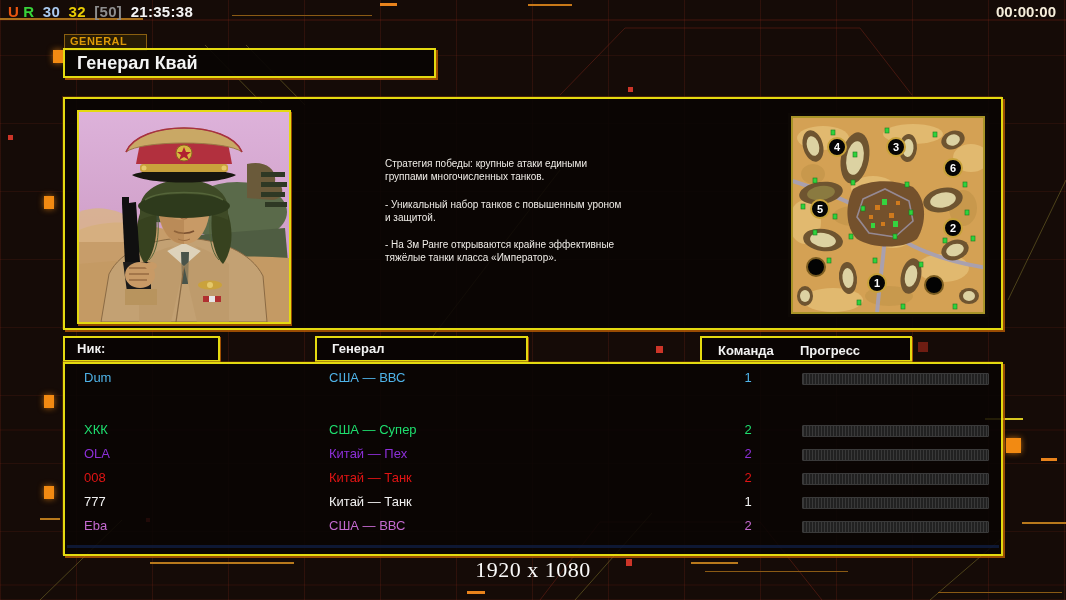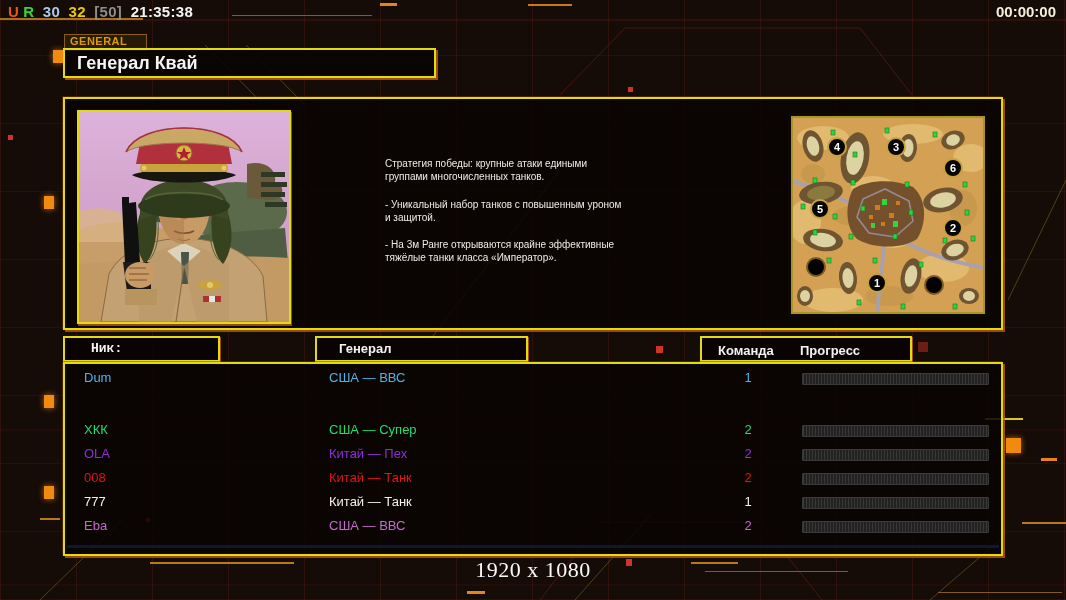--- a/index.html
+++ b/index.html
@@ -32,22 +32,22 @@
   .tablepanel{left:63px;top:362px;width:940px;height:194px;}
   
   .portrait{position:absolute;left:12px;top:11px;width:210px;height:210px;border:2px solid #e4da10;box-shadow:1px 2px 0 rgba(186,92,2,.8);background:#222;}
   
   .desc{position:absolute;left:320px;top:58px;width:345px;font-size:10px;line-height:1.33;color:#efece7;}
   .desc p{margin:0 0 14px 0;white-space:pre-line;}
   
   .mapbox{position:absolute;left:726px;top:17px;width:190px;height:194px;border:2px solid #a89428;outline:3px solid #0d0805;background:#0d0805;box-shadow:2px 2px 0 rgba(120,70,0,.6);}
   
   .hbox{position:absolute;top:336px;height:26px;box-sizing:border-box;background:rgba(9,4,3,.92);border:2px solid #e4da10;box-shadow:1px 1px 0 rgba(186,92,2,.85);font-size:13px;font-weight:bold;color:#f2f2f2;line-height:21px;}
-  .hb-nick{left:63px;width:157px;padding-left:26px;font-family:Liberation Mono, monospace;}
-  .hb-gen{left:315px;width:213px;padding-left:22px;}
+  .hb-nick{left:63px;width:157px;padding-left:12px;}
+  .hb-gen{left:315px;width:213px;padding-left:15px;}
   .hb-team{left:700px;width:212px;}
   .hb-team .l1{position:absolute;left:16px;top:2px;}
   .hb-team .l2{position:absolute;left:98px;top:2px;}
   
   .rows{position:absolute;left:0;top:2px;width:100%;}
   .prow{position:relative;height:24px;font-size:13px;}
   .prow .nick{position:absolute;left:19px;top:4px;}
   .prow .gen{position:absolute;left:264px;top:4px;}
   .prow .team{position:absolute;left:671px;top:4px;width:24px;text-align:center;}
   .pbar{position:absolute;left:737px;top:7px;width:185px;height:10px;border:1px solid #3a3a3a;border-radius:1px;

